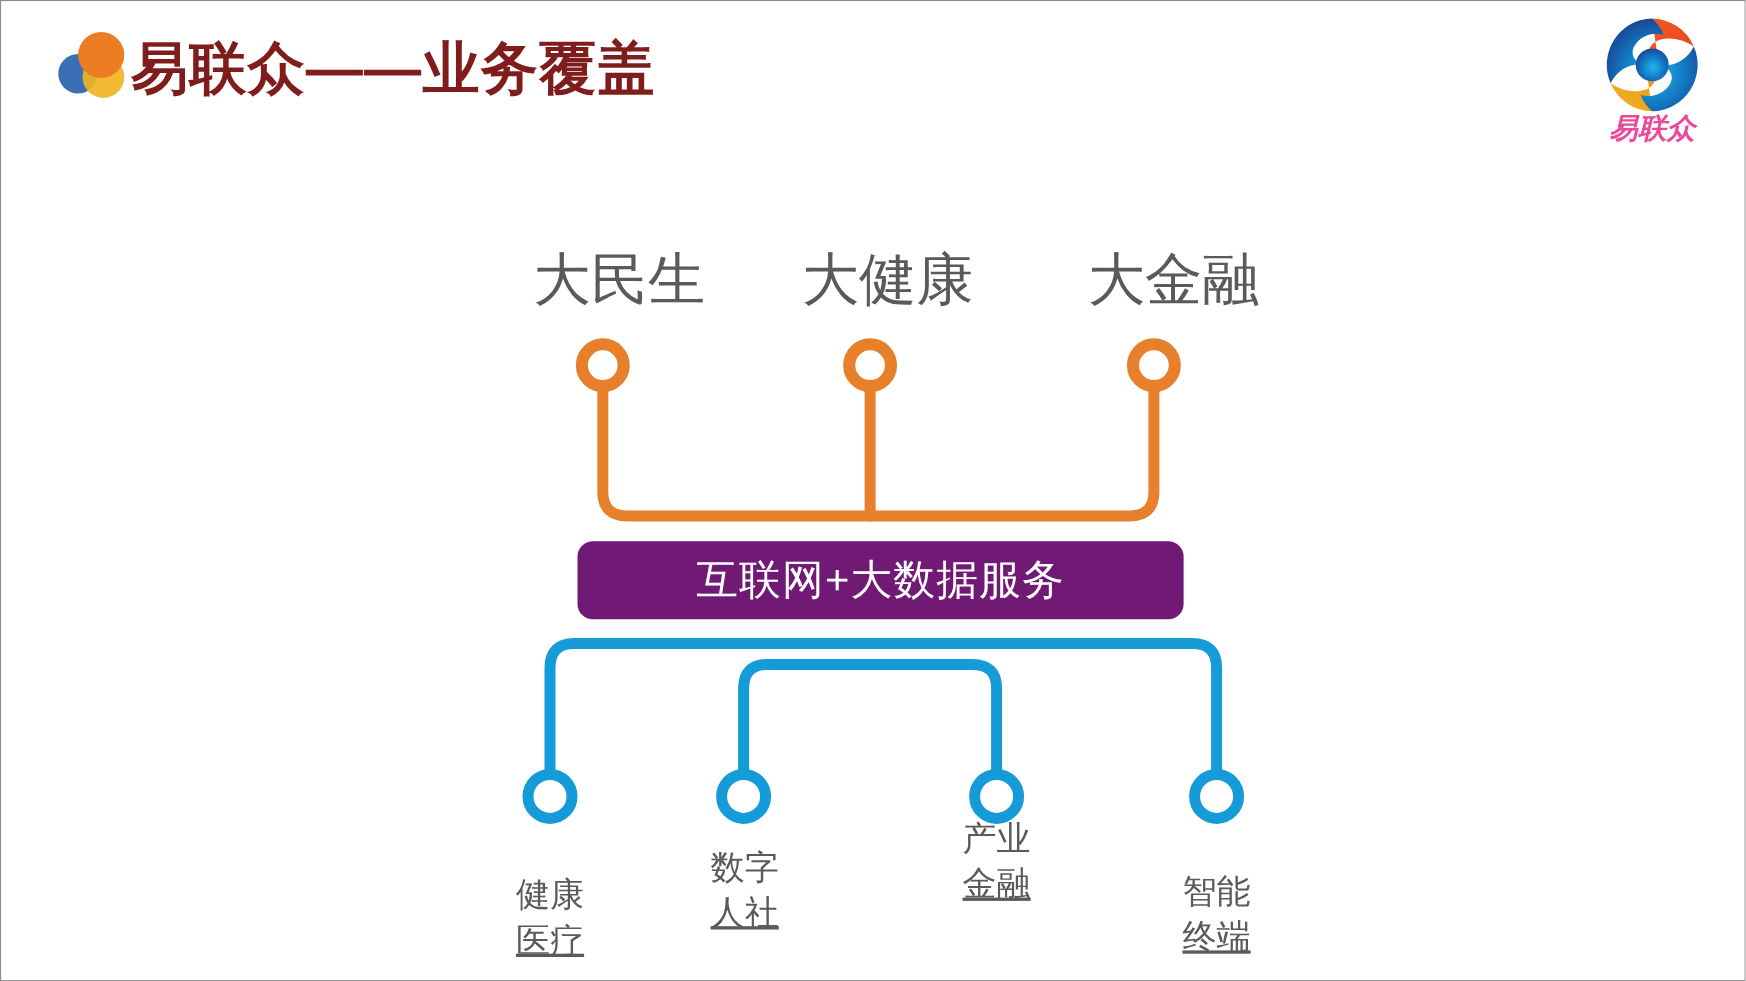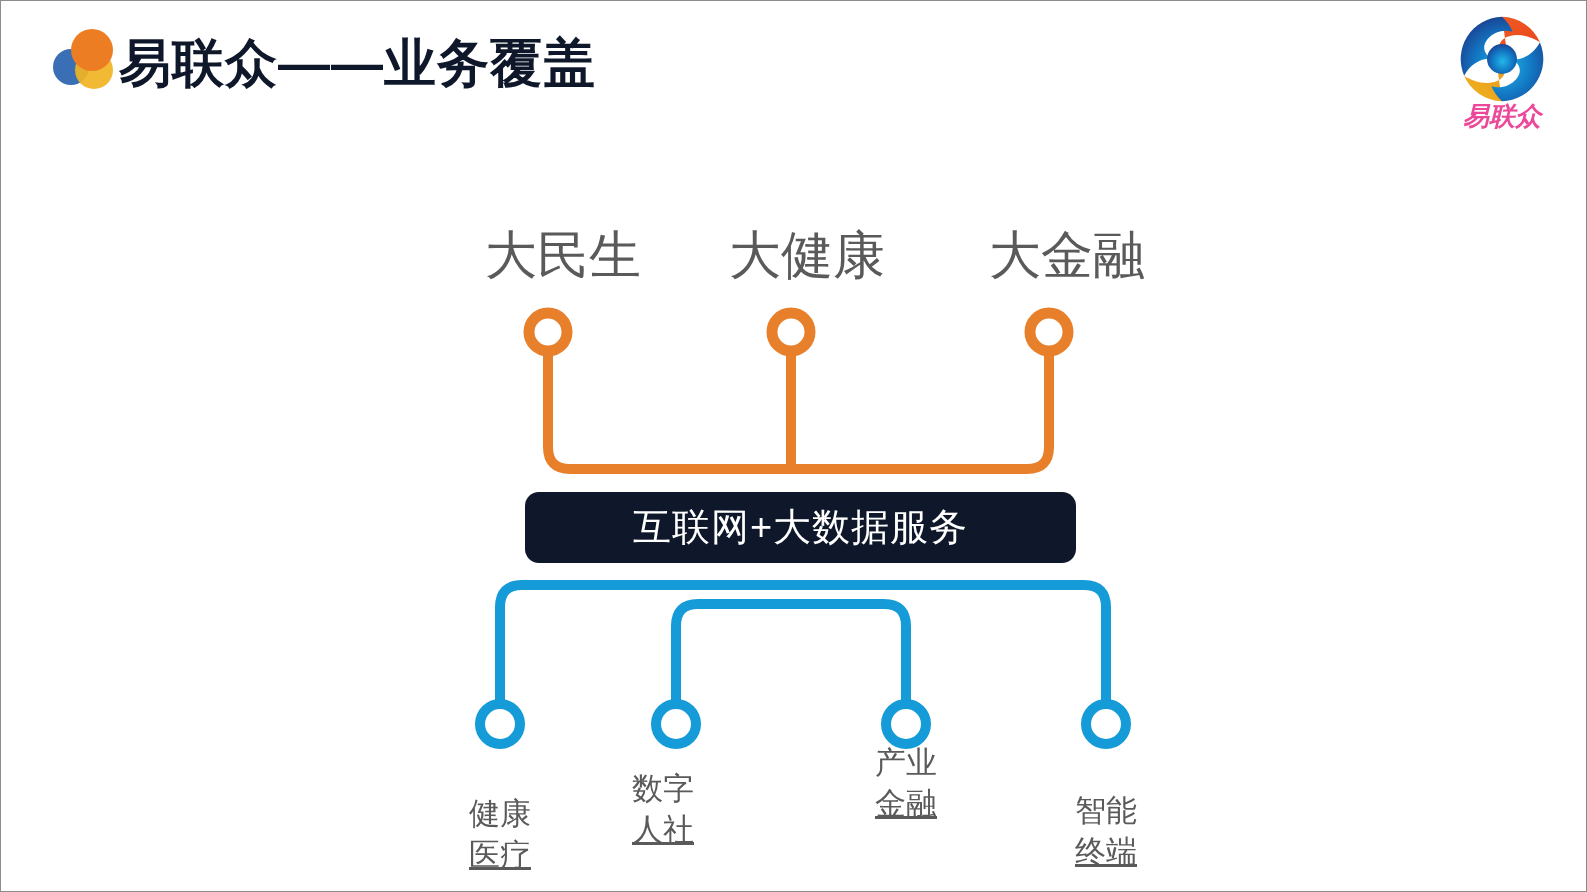--- a/index.html
+++ b/index.html
@@ -55,21 +55,21 @@
     width: 38px; height: 38px;
     background: #F0B323;
     opacity: 0.92;
   }
   .title-text {
     position: absolute;
     left: 118px;
     top: 30px;
     font-size: 52px;
     font-weight: bold;
-    color: #0f172a;
+    color: #7f1d1d;
     letter-spacing: 1px;
     white-space: nowrap;
     line-height: 64px;
   }
 
   
   .corp-logo {
     position: absolute;
     right: 24px;
     top: 14px;
@@ -122,21 +122,21 @@
     white-space: nowrap;
     transform: translateX(-50%);
   }
 
   .center-banner {
     position: absolute;
     left: 524px;
     top: 481px;
     width: 551px;
     height: 71px;
-    background: #0f172a;
+    background: #701a75;
     border-radius: 14px;
     display: flex;
     align-items: center;
     justify-content: center;
     text-align: center;
   }
   .center-banner .banner-text {
     font-size: 38px;
     color: #ffffff;
     letter-spacing: 1px;
@@ -229,21 +229,21 @@
     <div class="top-label" style="left:806px; top:214px;">大健康</div>
 
     <div class="center-banner">
       <span class="banner-text">互联网+大数据服务</span>
     </div>
 
     <div class="bottom-label" style="left:499px; top:782px;">
       <span>健康</span>
       <span class="line2">医疗</span>
     </div>
-    <div class="bottom-label" style="left:662px; top:757px;">
+    <div class="bottom-label" style="left:676px; top:757px;">
       <span>数字</span>
       <span class="line2">人社</span>
     </div>
     <div class="bottom-label" style="left:905px; top:731px;">
       <span>产业</span>
       <span class="line2">金融</span>
     </div>
     <div class="bottom-label" style="left:1105px; top:779px;">
       <span>智能</span>
       <span class="line2">终端</span>

